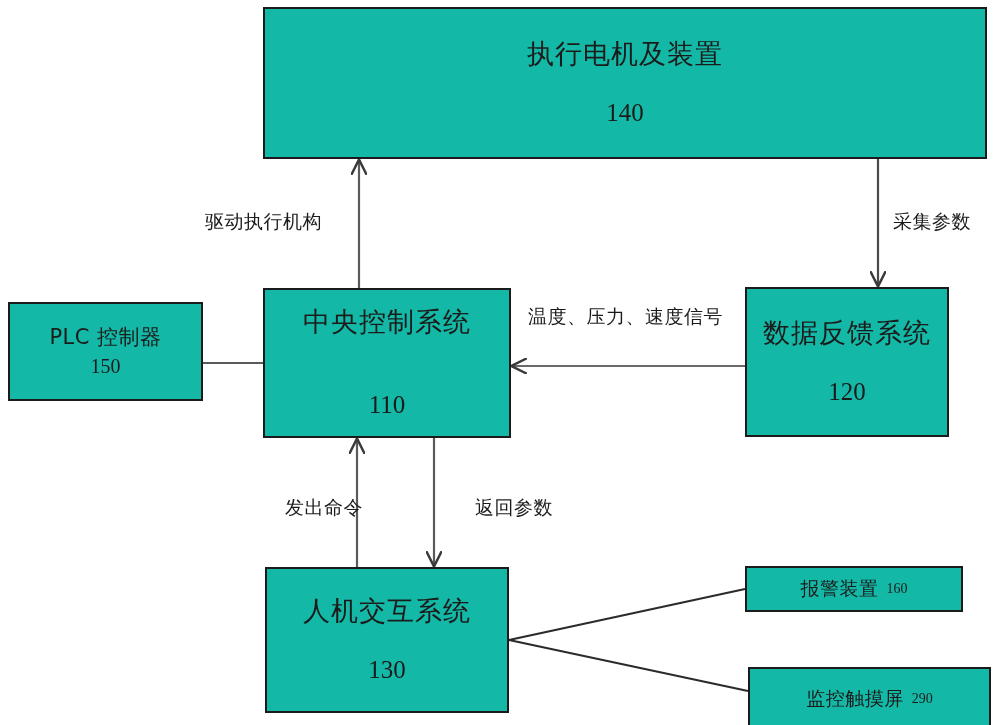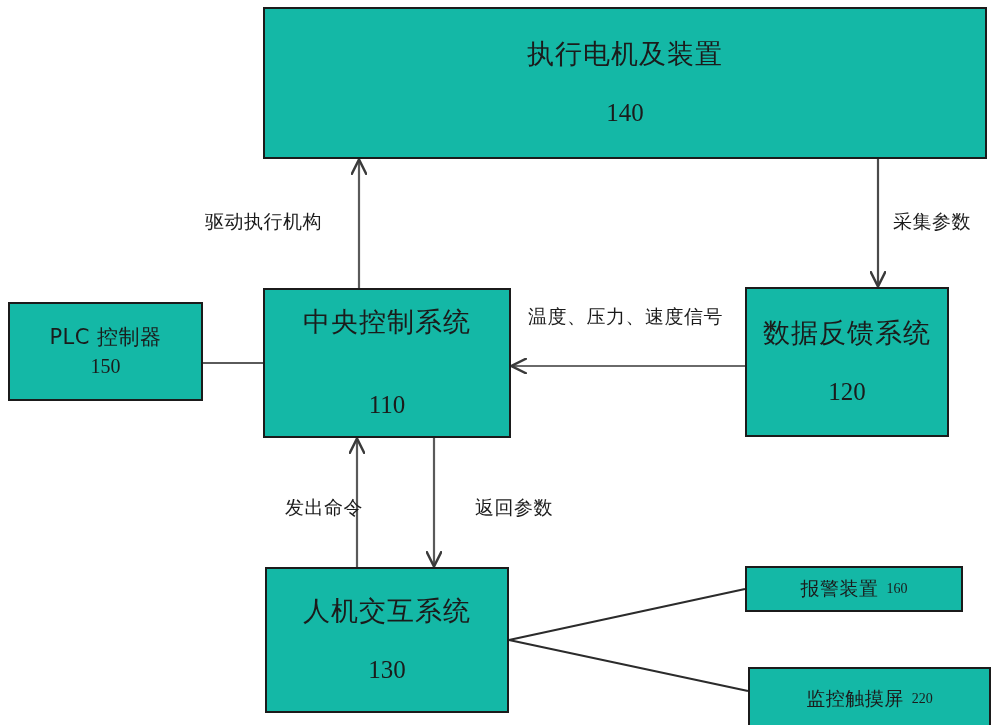--- a/index.html
+++ b/index.html
@@ -151,21 +151,21 @@
     <span class="node-ref">130</span>
   </div>
 
   <div class="node compact" id="node-alarm">
     <span class="node-title">报警装置</span>
     <span class="node-ref">160</span>
   </div>
 
   <div class="node compact" id="node-touch">
     <span class="node-title">监控触摸屏</span>
-    <span class="node-ref">220</span>
+    <span class="node-ref">290</span>
   </div>
 
   <span class="edge-label" id="label-drive">驱动执行机构</span>
 
   <span class="edge-label" id="label-collect">采集参数</span>
 
   <span class="edge-label" id="label-signals">温度、压力、速度信号</span>
 
   <span class="edge-label" id="label-command">发出命令</span>
 

